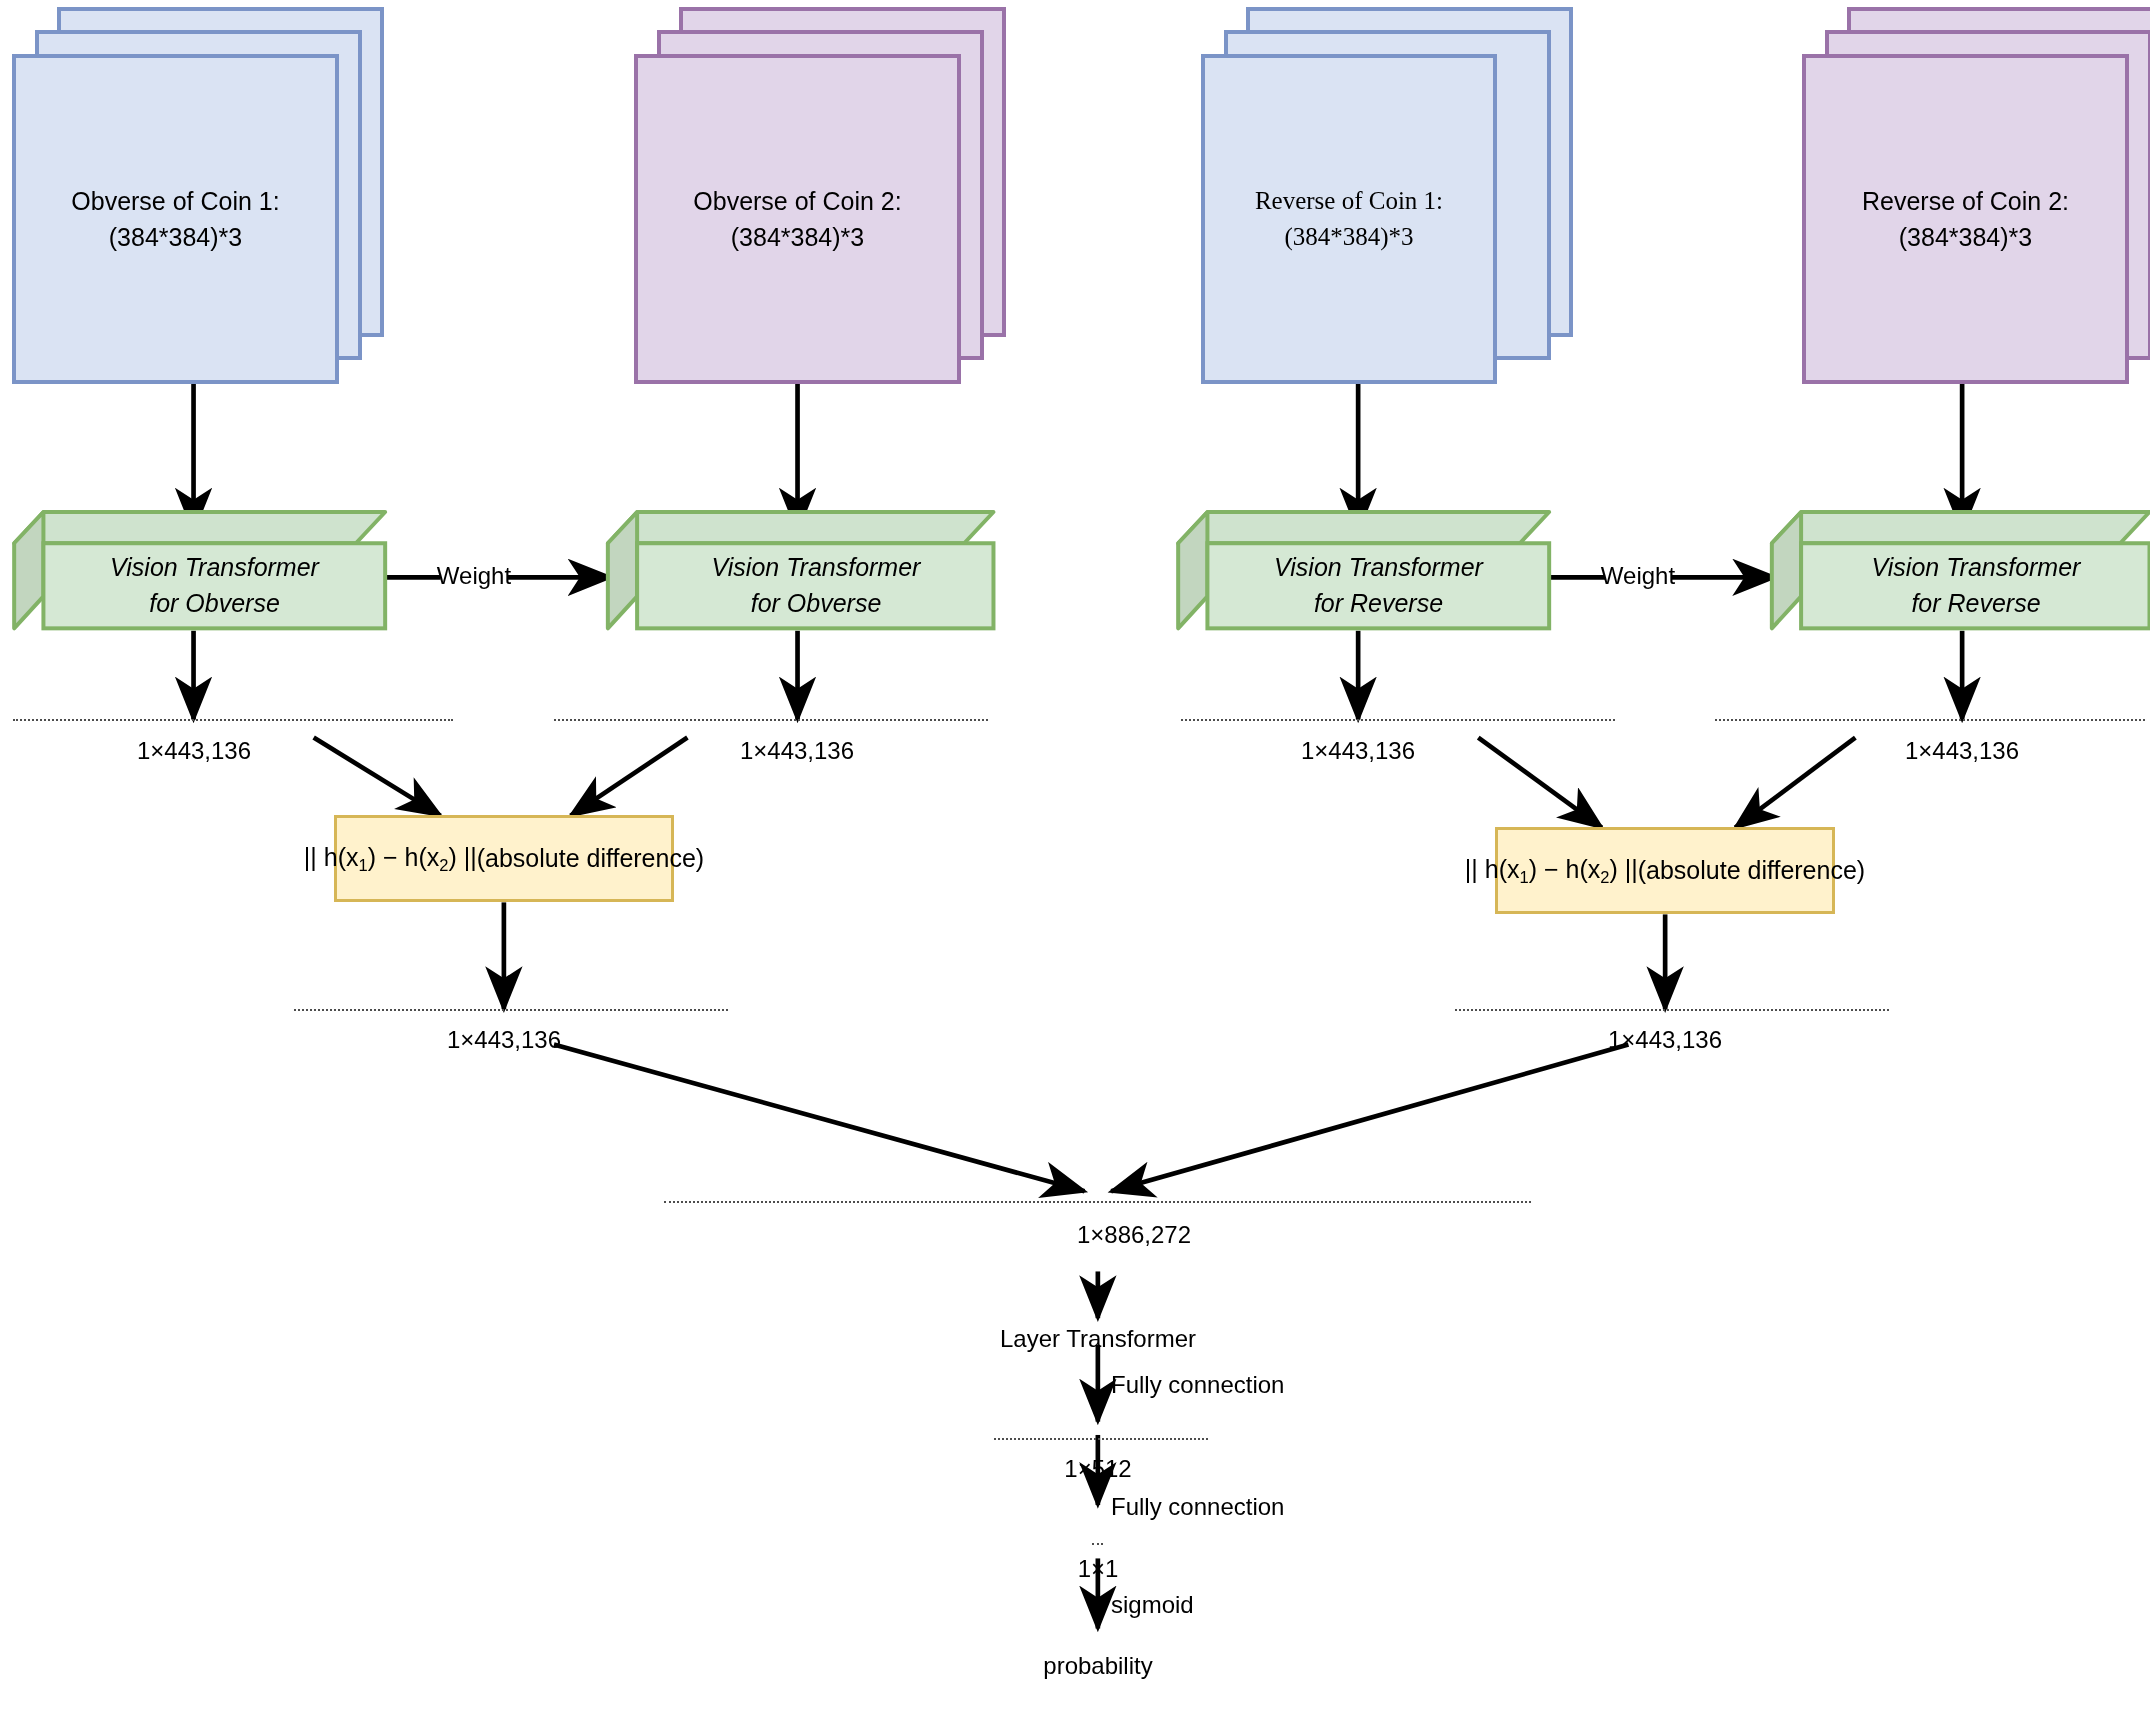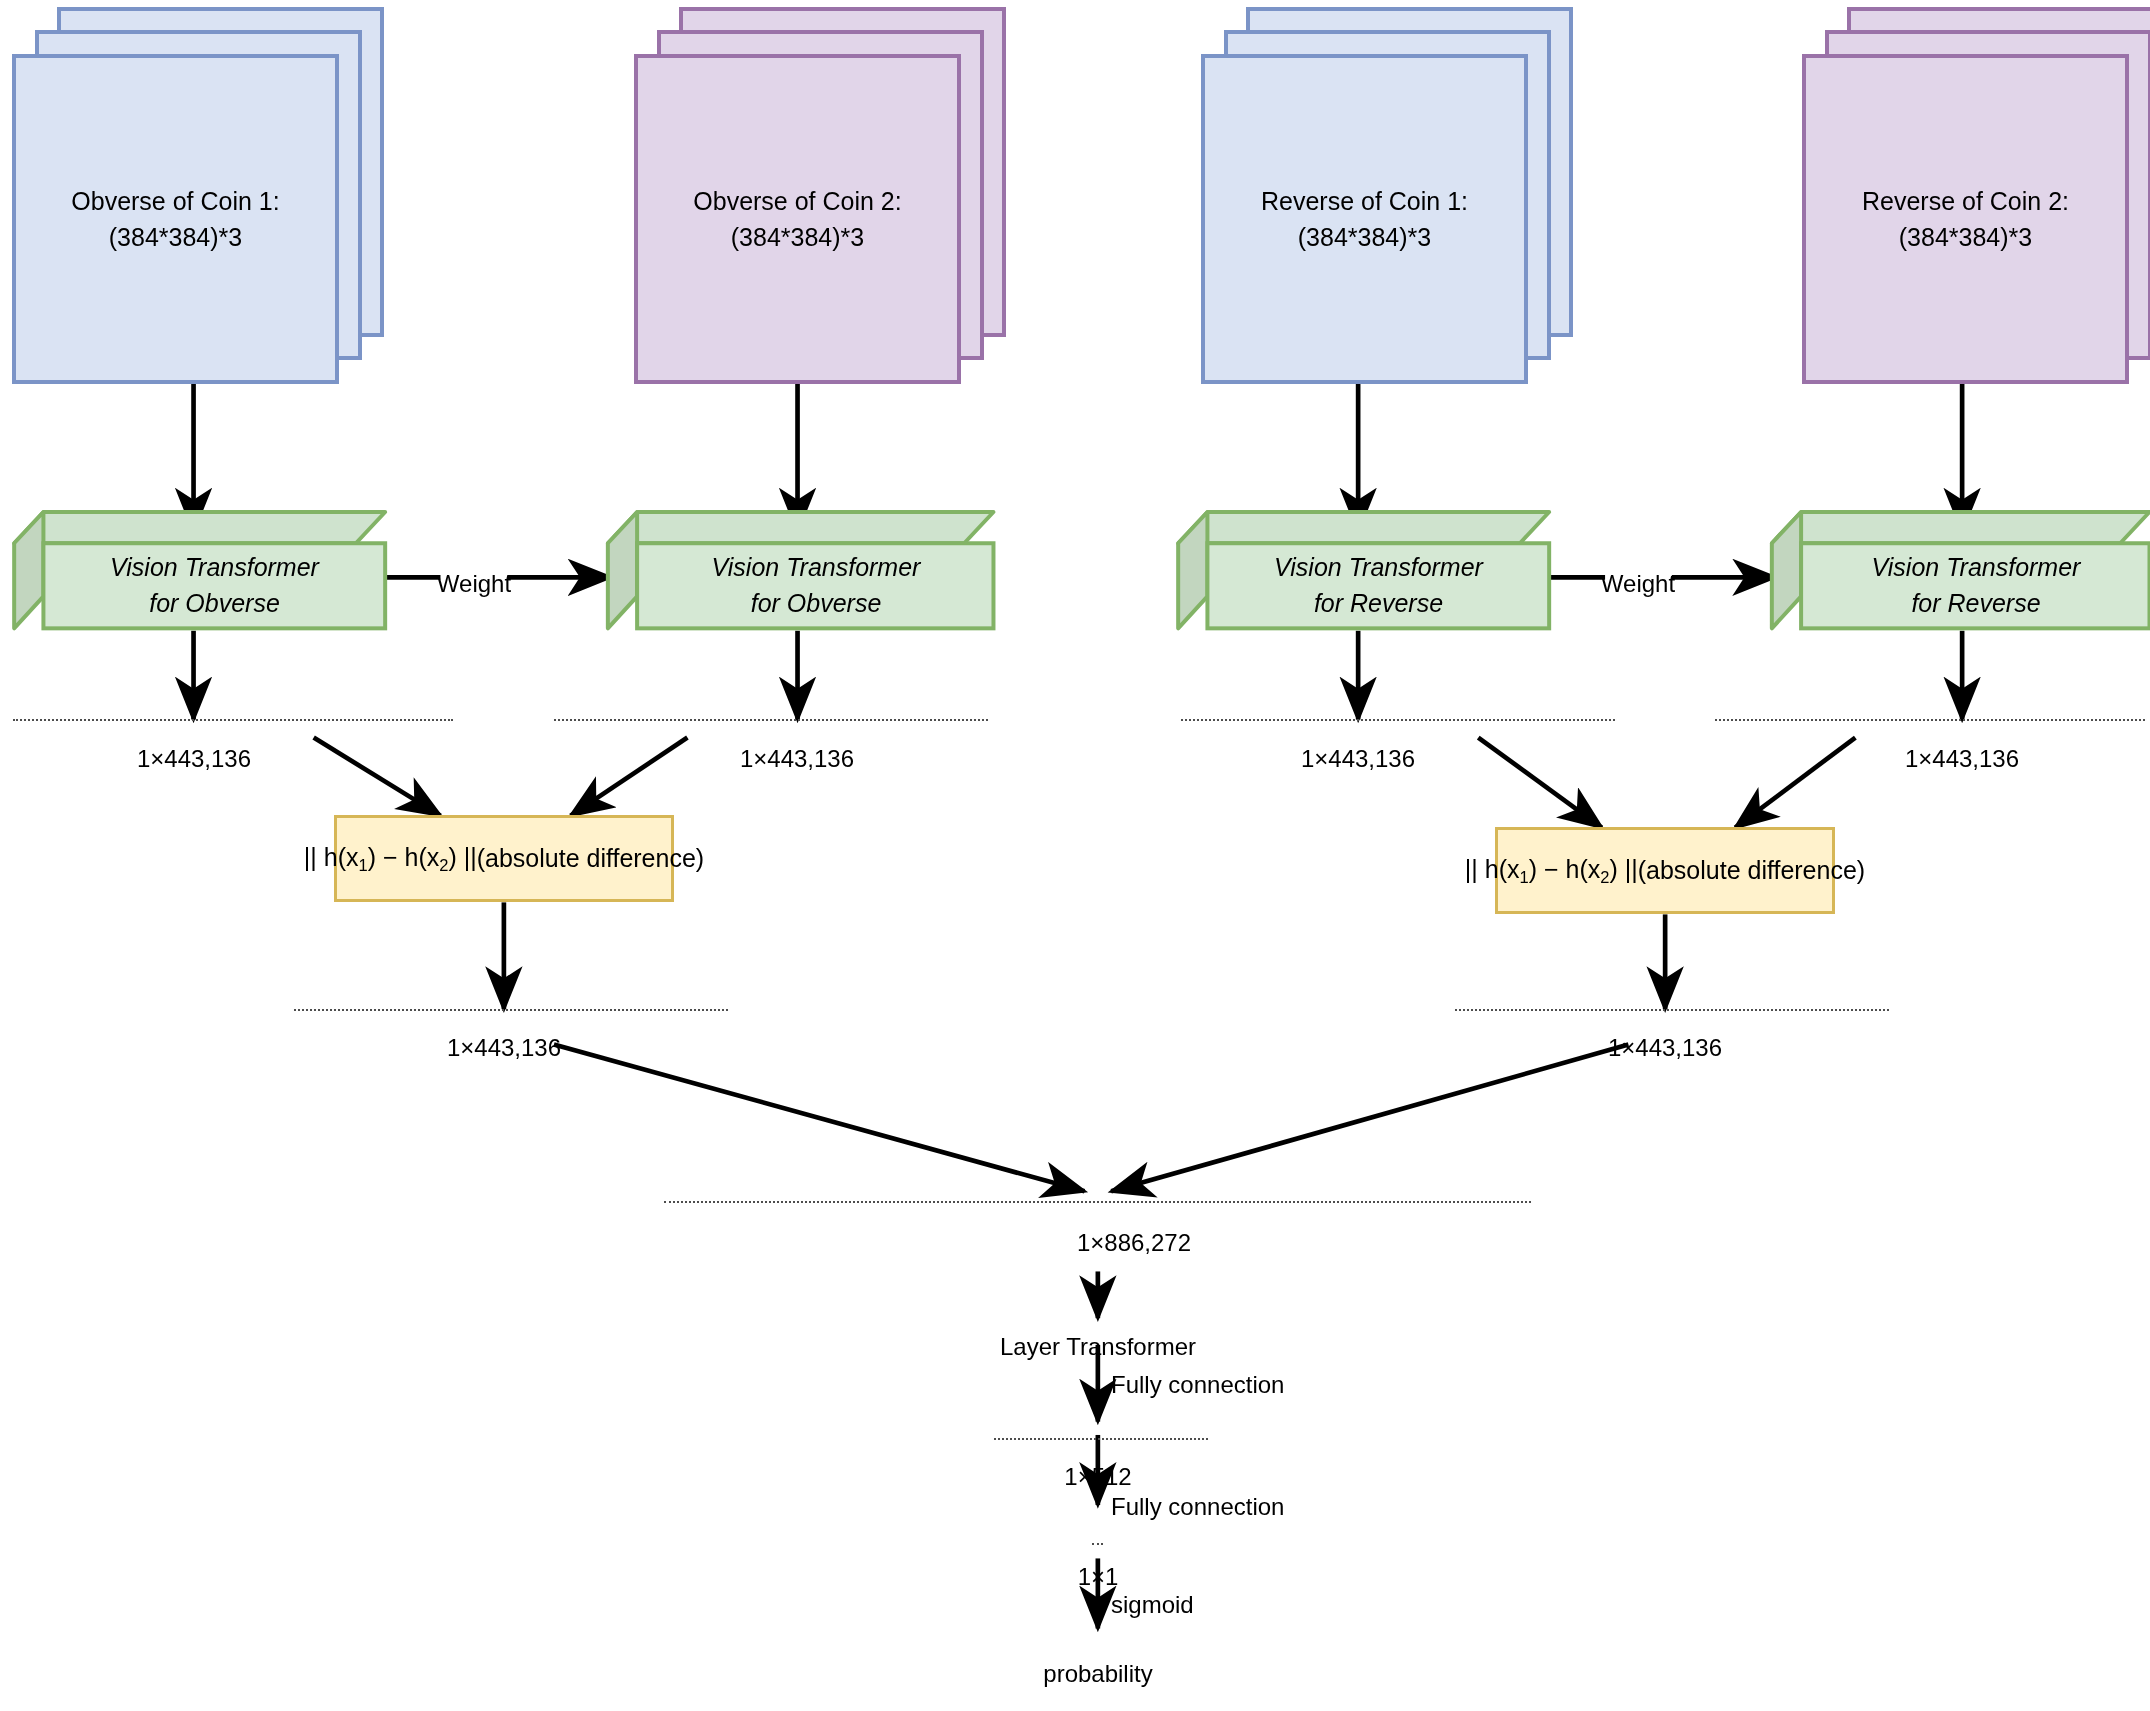--- a/index.html
+++ b/index.html
@@ -27,21 +27,21 @@
   
   .ybox{position:absolute;box-sizing:border-box;background:#fff2cc;border:3.3px solid #d6b656;
         display:flex;flex-direction:row;align-items:center;justify-content:center;
         font-size:25px;line-height:1.4;color:#000;}
   .ybox .l1{white-space:nowrap;}
   .ybox .l2{white-space:nowrap;}
   sub{font-size:0.66em;vertical-align:-0.28em;}
 
   
   .tlabel{position:absolute;font-size:24px;color:#000;white-space:nowrap;}
-  .tlabel.c{transform:translateX(-50%);margin-top:8px;}
+  .tlabel.c{transform:translateX(-50%);}
 
   
   .dotline{position:absolute;height:0;border-top:2.7px dotted #4d4d4d;}
 
   
   #arrows{position:absolute;left:0;top:0;width:2151px;height:1712px;pointer-events:none;}
 </style>
 </head>
 <body>
 
@@ -104,21 +104,21 @@
     <div class="card purple" style="left:45px;top:0;width:327px;height:330px;"></div>
     <div class="card purple" style="left:23px;top:23.4px;width:327px;height:330px;"></div>
     <div class="card purple" style="left:0;top:47px;width:327px;height:330px;">
       <div class="card-label"><span>Obverse of Coin 2:</span><br><span>(384*384)*3</span></div>
     </div>
   </div>
 
   <div class="card-stack" style="left:1201px;top:6.7px;width:374px;height:374px;">
     <div class="card blue" style="left:45px;top:0;width:327px;height:330px;"></div>
     <div class="card blue" style="left:23px;top:23.4px;width:327px;height:330px;"></div>
-    <div class="card blue" style="left:0;top:47px;width:327px;height:330px;">
+    <div class="card blue" style="left:0;top:47px;width:296px;height:330px;font-family:Liberation Serif, serif;">
       <div class="card-label"><span>Reverse of Coin 1:</span><br><span>(384*384)*3</span></div>
     </div>
   </div>
 
   <div class="card-stack" style="left:1802px;top:6.7px;width:374px;height:374px;">
     <div class="card purple" style="left:45px;top:0;width:327px;height:330px;"></div>
     <div class="card purple" style="left:23px;top:23.4px;width:327px;height:330px;"></div>
     <div class="card purple" style="left:0;top:47px;width:327px;height:330px;">
       <div class="card-label"><span>Reverse of Coin 2:</span><br><span>(384*384)*3</span></div>
     </div>

